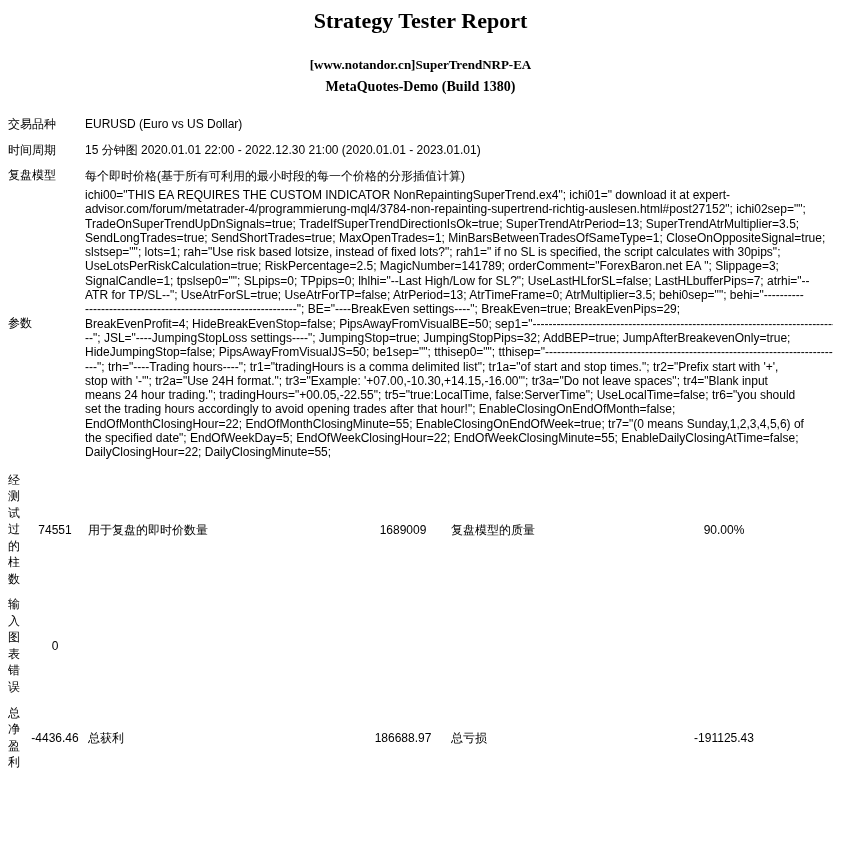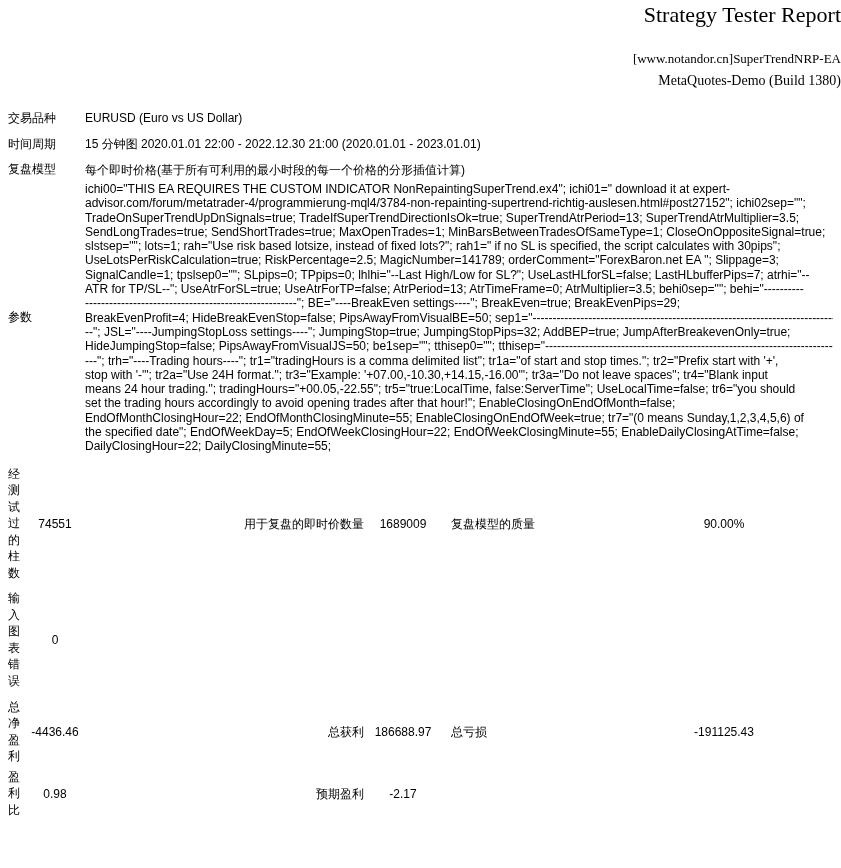--- a/index.html
+++ b/index.html
@@ -3,23 +3,23 @@
 <meta charset="utf-8">
 <style>
   html, body { margin: 0; padding: 0; }
   body {
     width: 841px; height: 868px; overflow: hidden;
     background: #ffffff; color: #000000;
     font-family: "Liberation Sans", "DejaVu Sans", sans-serif;
     font-size: 12px;
   }
   .report-header {
-    text-align: right; padding-top: 2px;
+    text-align: center; padding-top: 8px;
     font-family: "Liberation Serif", "DejaVu Serif", serif;
-    font-weight: normal;
+    font-weight: bold;
   }
   .title    { font-size: 22px; line-height: 26px; }
   .subtitle { font-size: 13px; line-height: 21px; margin-top: 20px; }
   .build    { font-size: 14px; line-height: 15px; margin-top: 4px; }
 
   table { border-collapse: collapse; }
   td { padding: 0; vertical-align: middle; }
 
   .info-table { margin: 17px 0 12px 8px; width: 825px; }
   .info-table td.ilabel { width: 77px; vertical-align: middle; }
@@ -31,21 +31,21 @@
   .pline { line-height: 14.3px; white-space: pre; overflow: hidden; }
 
   .results-table { margin: 6px 0 0 8px; width: 810px; table-layout: fixed; }
   .results-table tr.r1 { height: 116px; }
   .results-table tr.r2 { height: 116px; }
   .results-table tr.r3 { height: 70px; }
   .results-table tr.r4 { height: 68px; margin-top: 6px; }
   .results-table tr.r5 { height: 56px; }
   .results-table td { line-height: 16px; overflow: hidden; }
   .results-table td.num { text-align: center; white-space: nowrap; }
-  .results-table td.lab { padding-left: 8px; white-space: nowrap; text-align: right; }
+  .results-table td.lab { padding-left: 8px; white-space: nowrap; }
   .results-table td.lab5 { padding-left: 9px; white-space: nowrap; }
   .vlabel { width: 13px; word-break: break-all; line-height: 16.5px; }
 </style>
 </head>
 <body>
 
 <div>
 
   <div class="report-header">
     <div class="title">Strategy Tester Report</div>
@@ -129,26 +129,16 @@
     <tr class="r4">
       <td>
             <div class="vlabel">总净盈利</div>
           </td>
       <td class="num">-4436.46</td>
       <td class="lab">总获利</td>
       <td class="num">186688.97</td>
       <td class="lab5">总亏损</td>
       <td class="num">-191125.43</td>
     </tr>
-    <tr class="r5">
-      <td>
-            <div class="vlabel">盈利比</div>
-          </td>
-      <td class="num">0.98</td>
-      <td class="lab">预期盈利</td>
-      <td class="num">-2.17</td>
-      <td class="lab5"></td>
-      <td class="num"></td>
-    </tr>
   </tbody>
     </table>
 
 </div>
 
 </body></html>

